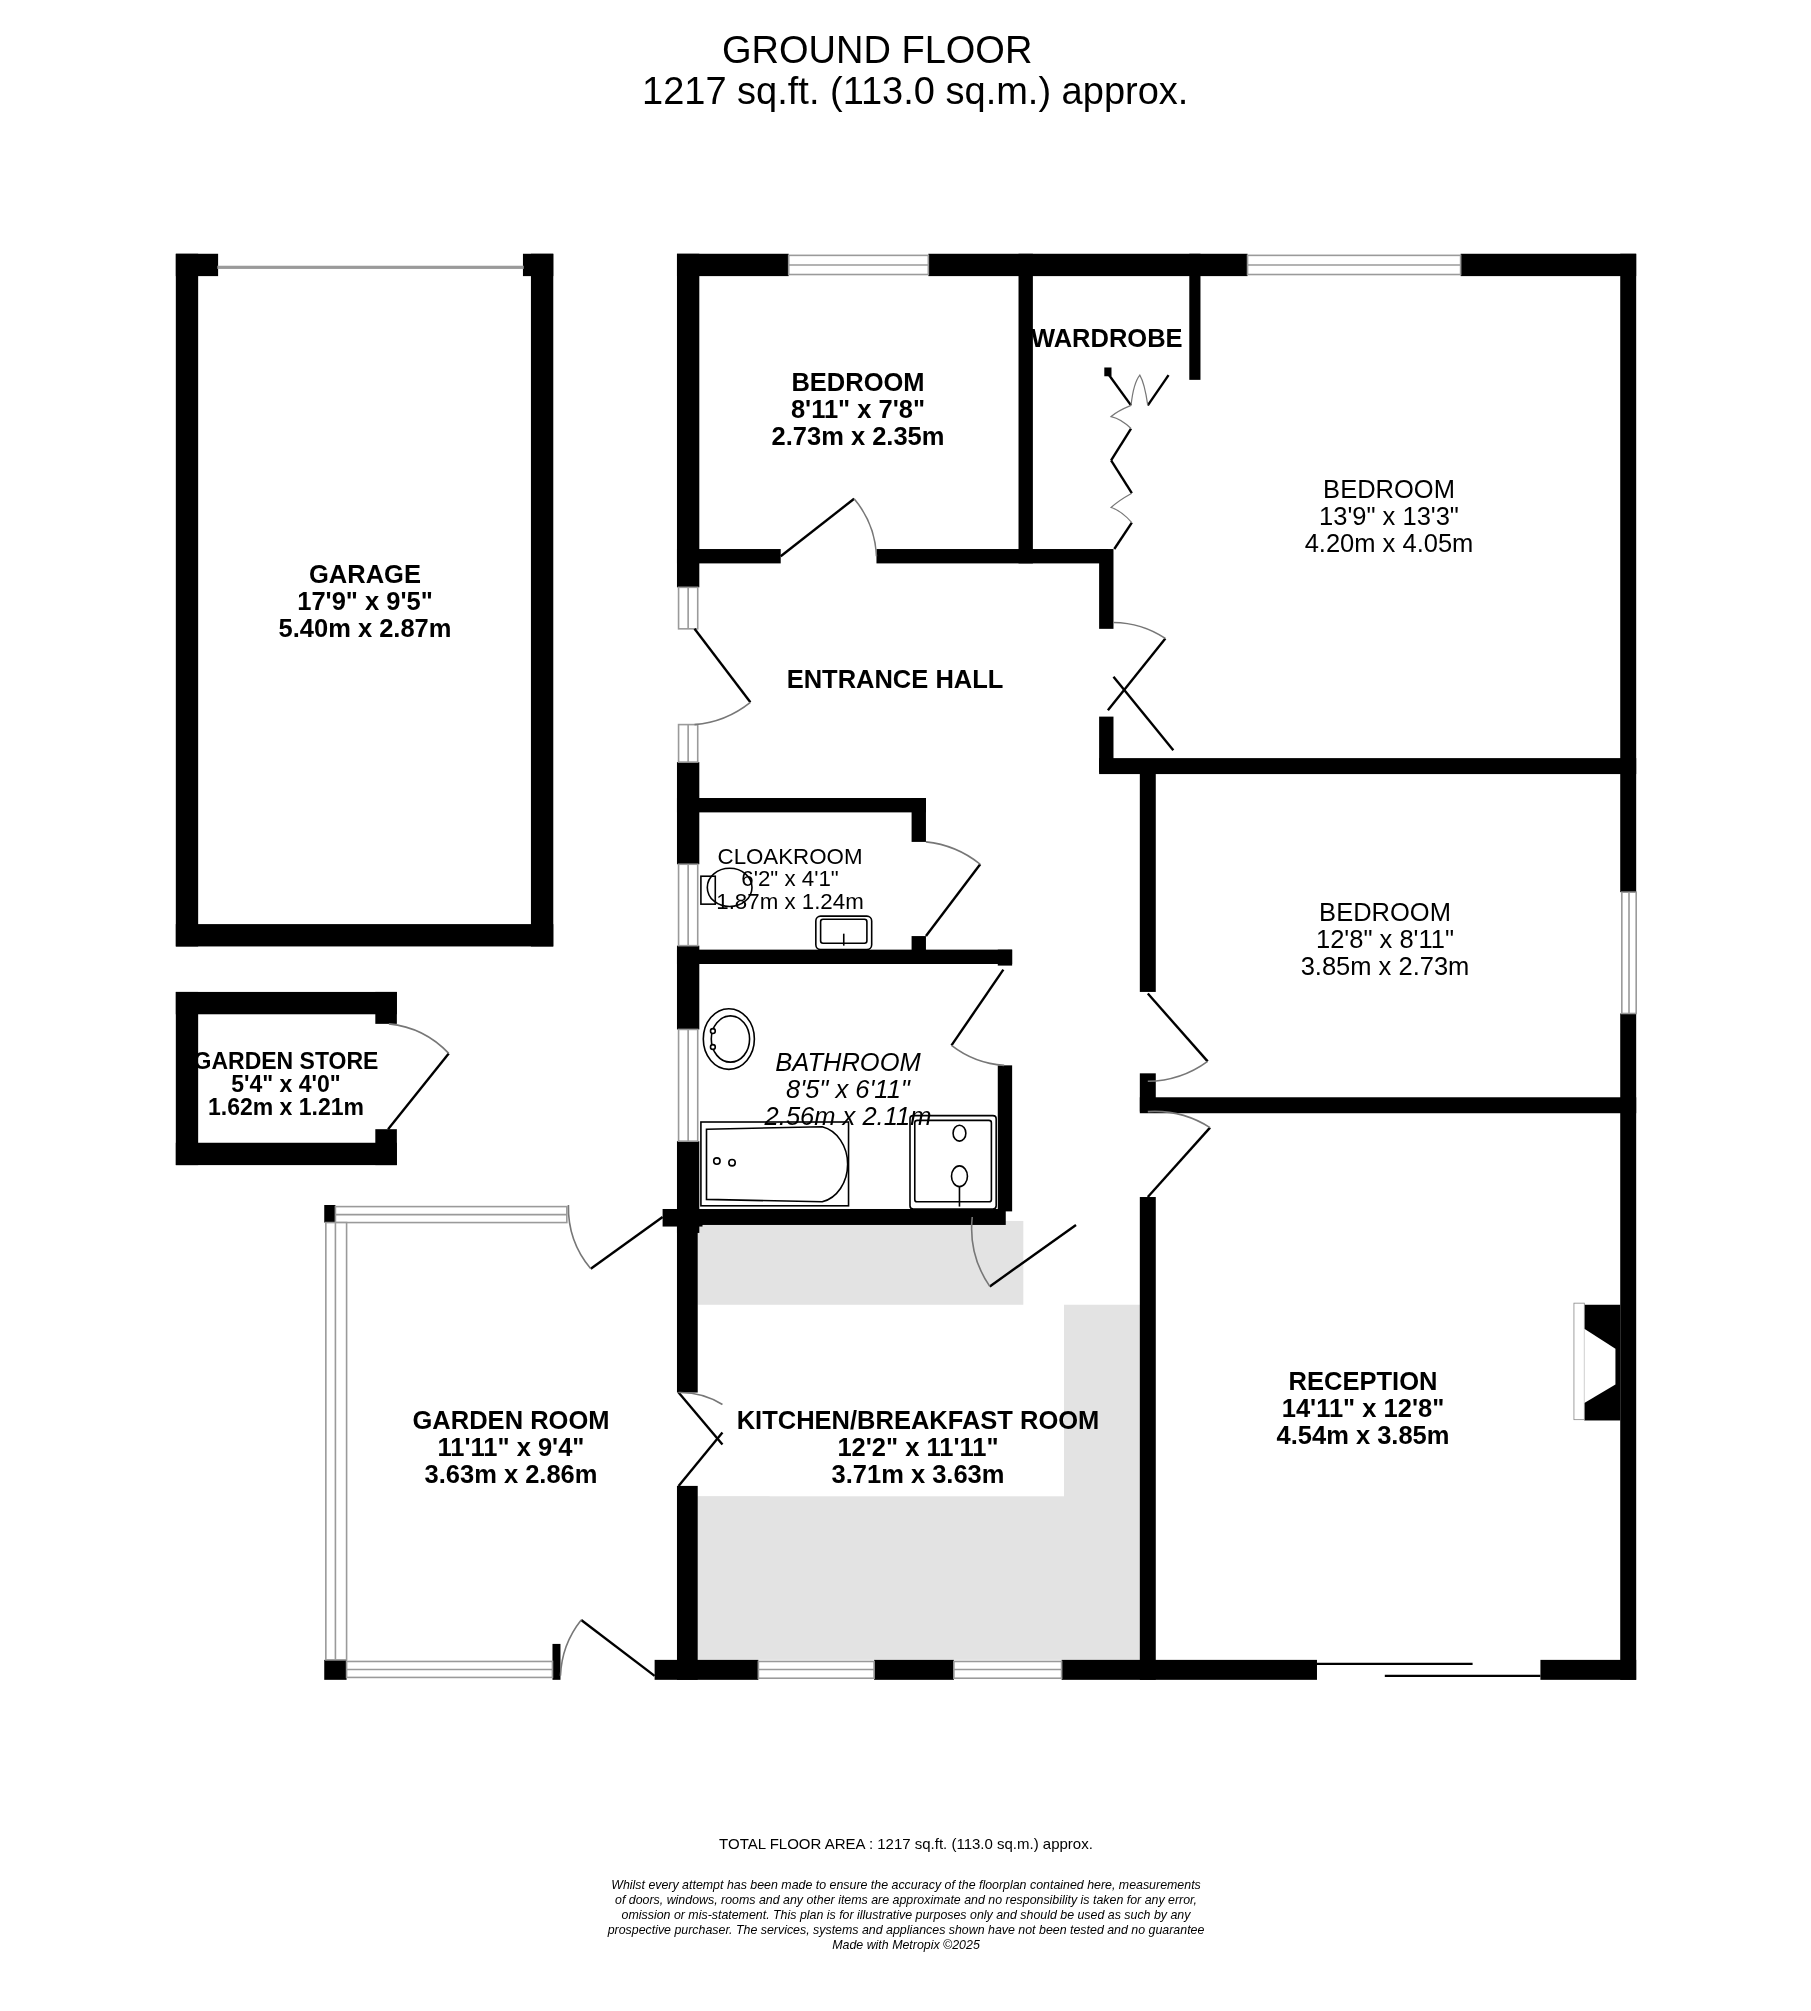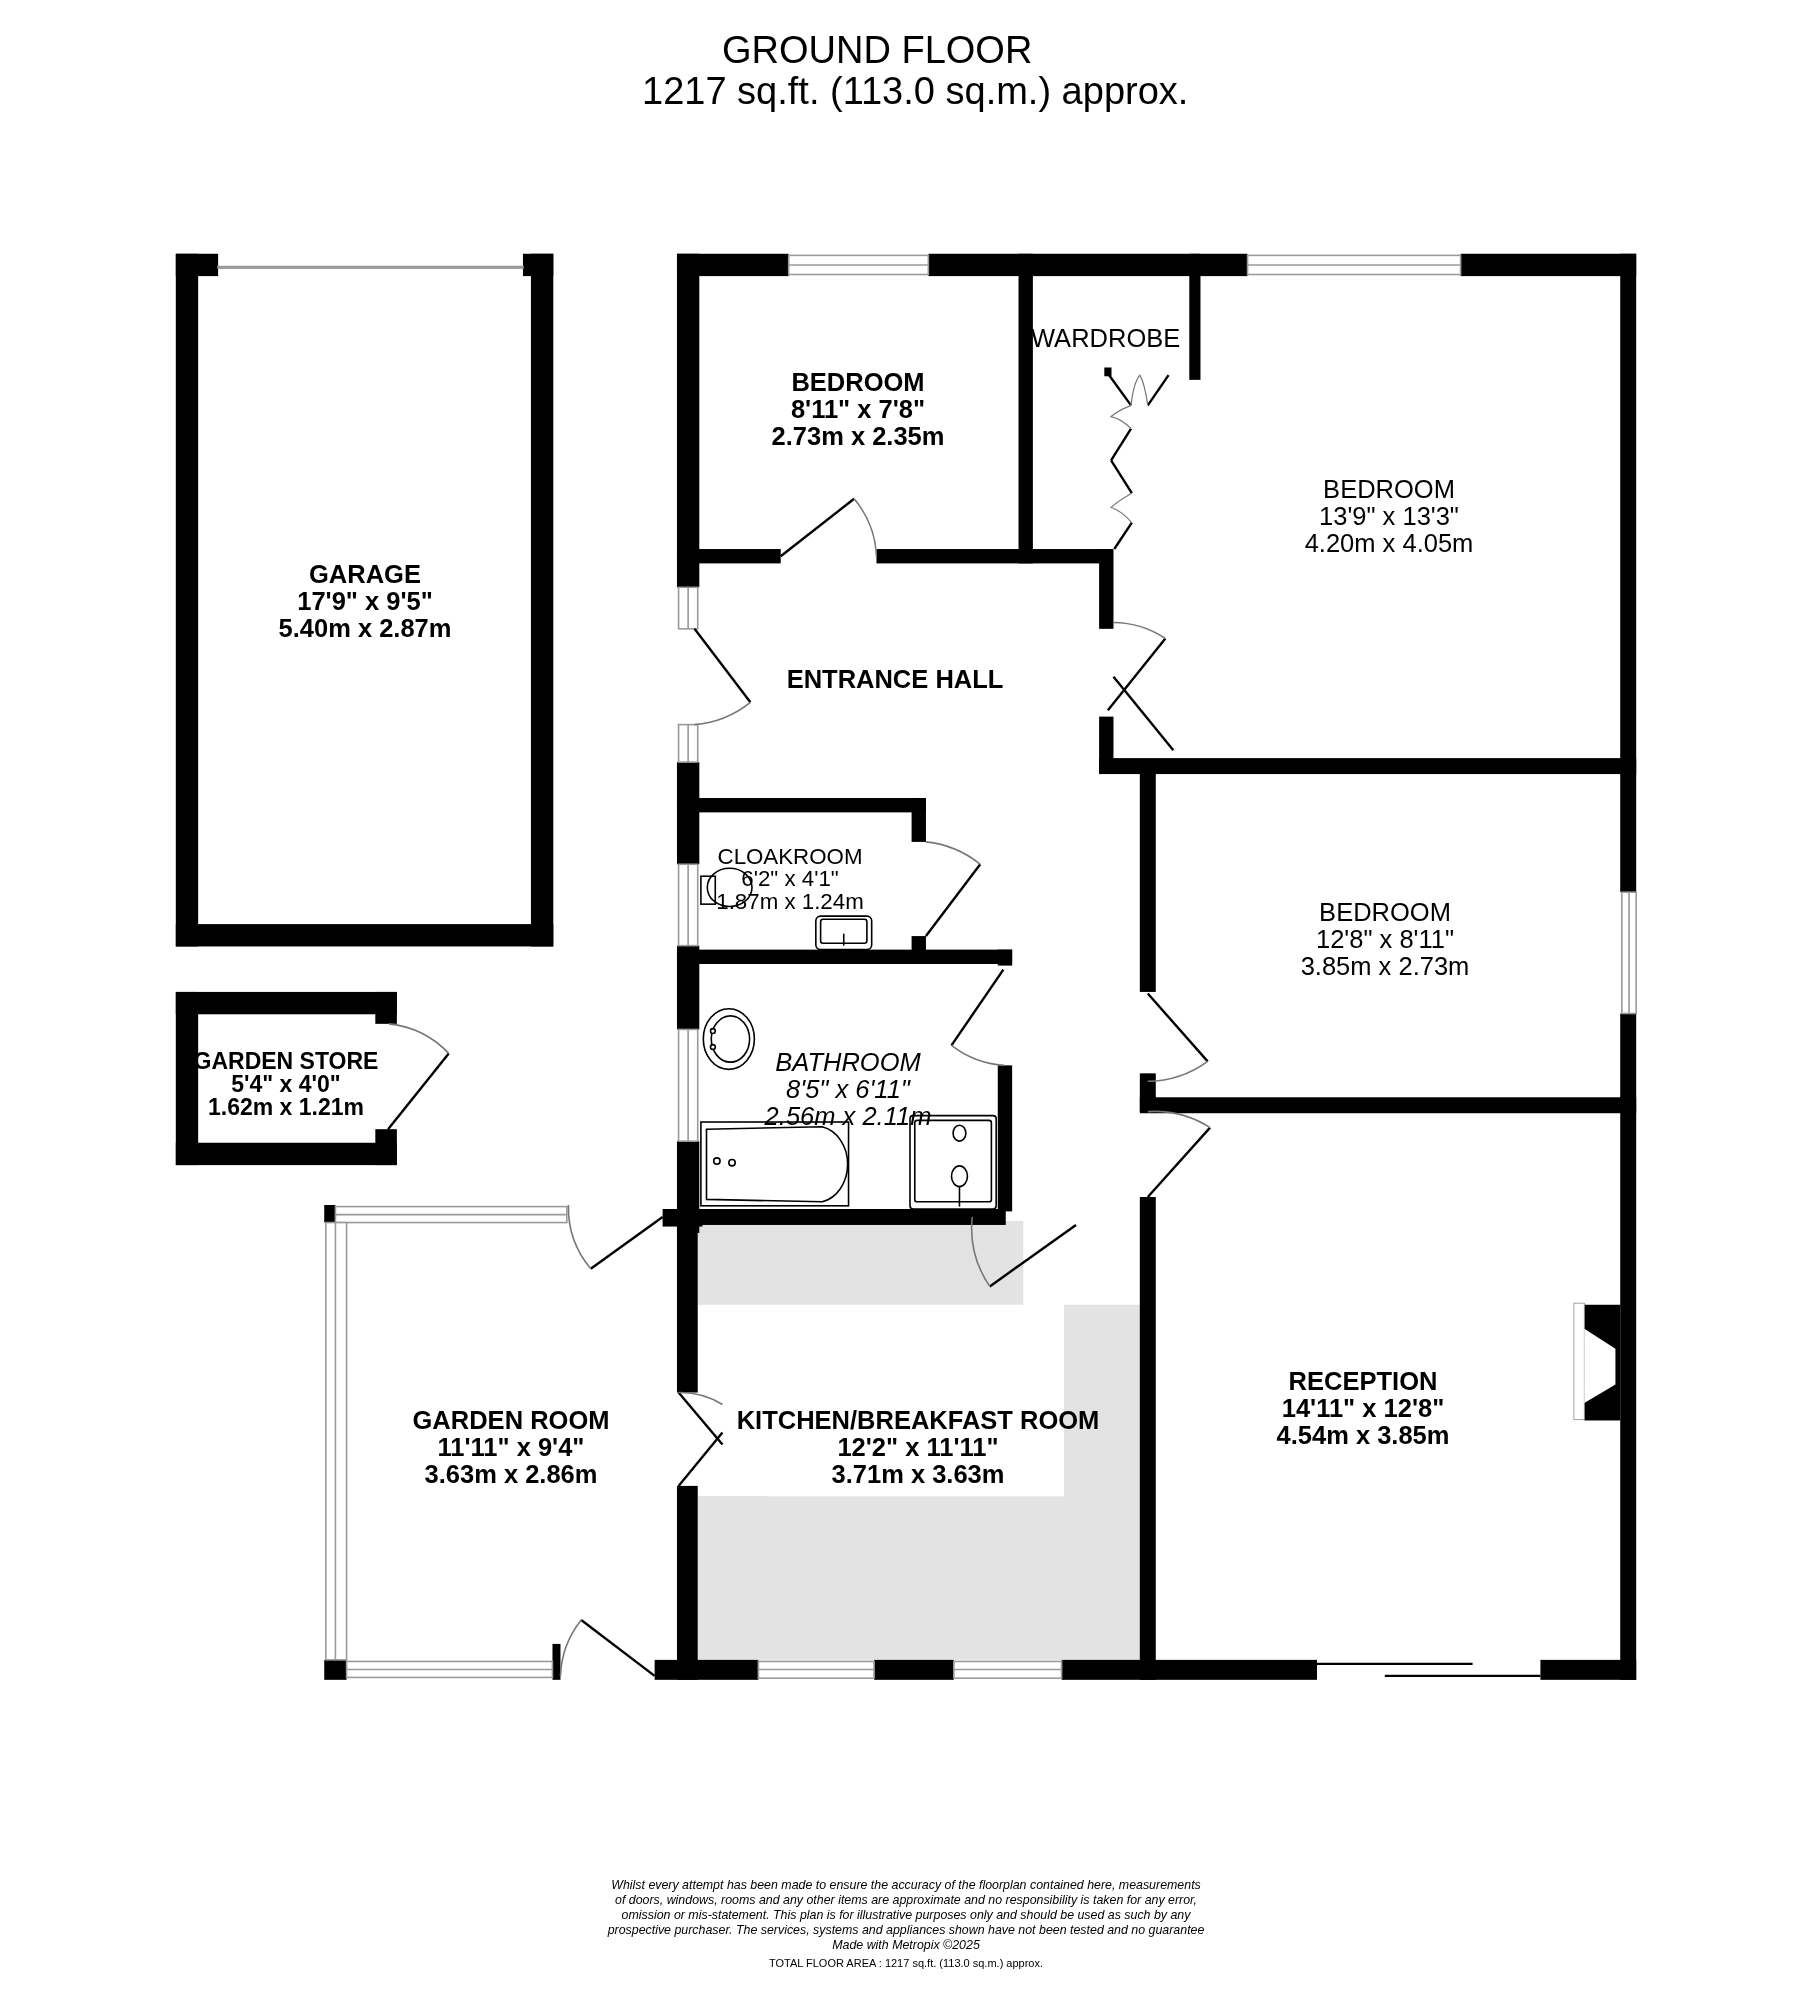--- a/index.html
+++ b/index.html
@@ -8,21 +8,21 @@
   .h-title { position:absolute; left:722px; top:4.8px; font-size:38px; line-height:43px; white-space:nowrap; }
   .h-area { position:absolute; left:642px; top:46px; font-size:38px; line-height:43px; white-space:nowrap; }
   svg.plan { position:absolute; left:0; top:0; }
   .lbl { position:absolute; text-align:center; font-weight:bold; white-space:nowrap; transform:translateX(-50%); line-height:1.0; }
   .lbl .n, .lbl .i, .lbl .m { display:block; }
   .lbl.big { font-size:25.5px; }
   .lbl.big .n, .lbl.big .i, .lbl.big .m { margin-bottom:1.6px; }
   .lbl.small { font-size:23px; }
   .lbl.wardrobe { font-size:25.5px; font-weight:bold; transform:none; }
   .footer { position:absolute; left:0; width:1812px; text-align:center; }
-  .f-total { top:1957px; font-size:11px; }
+  .f-total { top:1835px; font-size:15px; }
   .f-disc { top:1878px; font-size:12.4px; line-height:15px;font-style:italic; }
   .f-disc div { white-space:nowrap; }
 </style>
 </head>
 <body>
 
 <div class="header">
   <div class="h-title">GROUND FLOOR</div>
   <div class="h-area">1217 sq.ft. (113.0 sq.m.) approx.</div>
 </div>
@@ -217,21 +217,21 @@
   <span class="i">17'9"  x 9'5"</span>
   <span class="m">5.40m  x 2.87m</span>
 </div>
 
 <div class="lbl big" style="left:858px; top:370px;">
   <span class="n">BEDROOM</span>
   <span class="i">8'11"  x 7'8"</span>
   <span class="m">2.73m  x 2.35m</span>
 </div>
 
-<div class="lbl wardrobe" style="left:1031px; top:326px; font-weight:normal;">
+<div class="lbl wardrobe" style="left:1031px; top:326px; font-weight:bold;">
   <span>WARDROBE</span>
 </div>
 
 <div class="lbl big" style="left:1389px; top:477px; font-weight:normal;">
   <span class="n">BEDROOM</span>
   <span class="i">13'9"  x 13'3"</span>
   <span class="m">4.20m  x 4.05m</span>
 </div>
 
 <div class="lbl big" style="left:895px; top:667px;">

